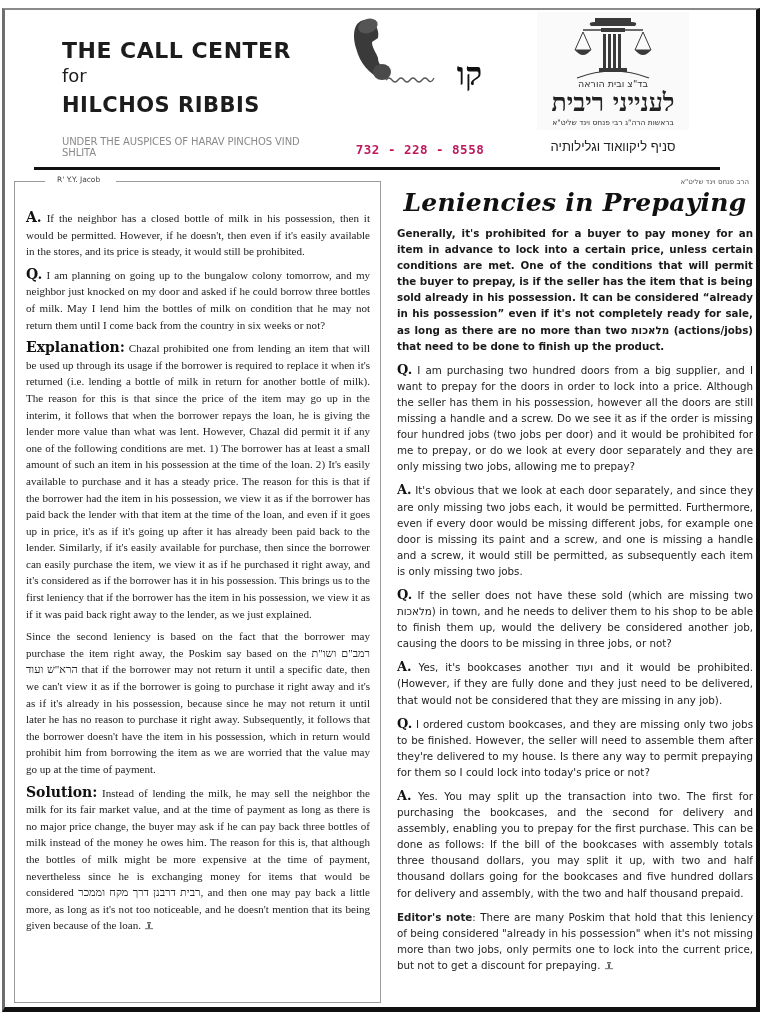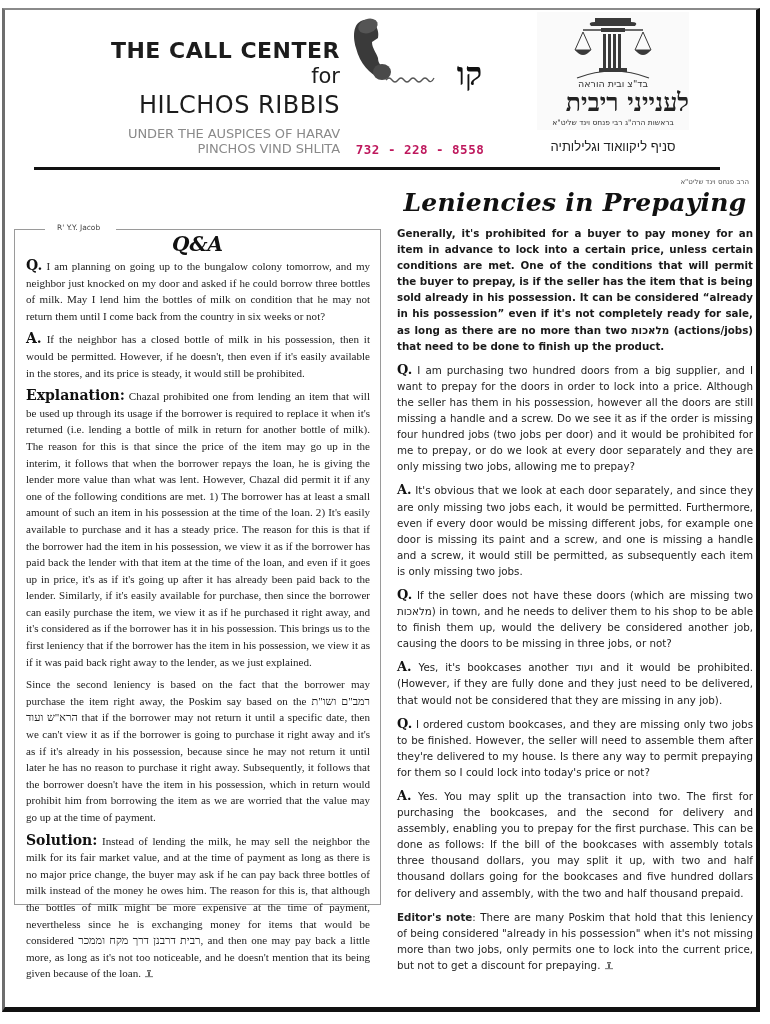--- a/index.html
+++ b/index.html
@@ -7,46 +7,46 @@
 
   
   .page-frame {
     position: absolute; left: 2px; top: 8px; width: 758px; height: 1004px;
     border-top: 2px solid #8a8a8a; border-left: 3px solid #6e6e6e;
     border-right: 4px solid #111; border-bottom: 5px solid #111;
     box-sizing: border-box; background: #fff;
   }
 
   
-  .hdr-left { position: absolute; left: 70px; top: 38px; width: 270px; text-align: right; }
+  .hdr-left { position: absolute; left: 62px; top: 38px; width: 270px; text-align: left; }
   .hdr-title-1 { font-family: "DejaVu Sans", sans-serif; font-weight: bold; font-size: 22px; letter-spacing: 0.5px; color: #1c1c1c; line-height: 26px; }
-  .hdr-title-2 { font-family: "DejaVu Sans", sans-serif; font-size: 21px; color: #1c1c1c; line-height: 24px; }
-  .hdr-title-3 { font-family: "DejaVu Sans", sans-serif; font-weight: normal; font-size: 24px; letter-spacing: 0.5px; color: #1c1c1c; line-height: 34px; }
-  .hdr-sub { font-family: "DejaVu Sans", sans-serif; font-size: 13px; color: #8a8a8a; margin-top: 4px; letter-spacing: -0.1px; }
+  .hdr-title-2 { font-family: "DejaVu Sans", sans-serif; font-size: 18px; color: #1c1c1c; line-height: 24px; }
+  .hdr-title-3 { font-family: "DejaVu Sans", sans-serif; font-weight: bold; font-size: 21px; letter-spacing: 0.5px; color: #1c1c1c; line-height: 34px; }
+  .hdr-sub { font-family: "DejaVu Sans", sans-serif; font-size: 10px; color: #8a8a8a; margin-top: 14px; letter-spacing: -0.1px; }
 
   .hdr-center { position: absolute; left: 350px; top: 12px; width: 140px; height: 150px; }
   .phone-svg { position: absolute; left: 0; top: 0; }
   .hdr-heb-1 { position: absolute; right: 8px; top: 42px; font-family: "DejaVu Serif", serif; font-weight: bold; font-size: 32px; line-height: 40px; direction: rtl; color: #111; }
   .hdr-heb-2 { position: absolute; left: 8px; width: 130px; top: 86px; text-align: center; font-family: "DejaVu Serif", serif; font-weight: bold; font-size: 38px; line-height: 40px; direction: rtl; color: #111; }
   .hdr-phone { position: absolute; left: 0; width: 140px; top: 130px; text-align: center; font-family: "DejaVu Sans Mono", monospace; font-weight: bold; font-size: 12.5px; color: #be185d; letter-spacing: 0.5px; }
 
   .hdr-right { position: absolute; left: 537px; top: 12px; width: 152px; height: 148px; }
   .logo-box { position: absolute; left: 0; top: 0; width: 152px; height: 118px; background: #fafafa; }
   .logo-svg { position: absolute; left: 36px; top: 4px; }
   .logo-heb-small { position: absolute; left: 0; right: 0; top: 66px; text-align: center; font-size: 9.5px; direction: rtl; color: #333; font-family: "DejaVu Sans", sans-serif; }
-  .logo-heb-big { position: absolute; left: 0; right: 0; top: 76px; text-align: right; font-size: 25px; font-weight: bold; direction: rtl; color: #222; font-family: "DejaVu Serif", serif; line-height: 30px; }
+  .logo-heb-big { position: absolute; left: 0; right: 0; top: 76px; text-align: center; font-size: 25px; font-weight: bold; direction: rtl; color: #222; font-family: "DejaVu Serif", serif; line-height: 30px; }
   .logo-heb-under { position: absolute; left: 0; right: 0; top: 106px; text-align: center; font-size: 7.5px; direction: rtl; color: #333; font-family: "DejaVu Sans", sans-serif; }
   .logo-branch { position: absolute; left: 0; right: 0; top: 127px; text-align: center; font-size: 13px; direction: rtl; color: #222; font-family: Liberation Sans, sans-serif; }
 
   .hdr-rule { position: absolute; left: 34px; top: 167px; width: 686px; height: 3px; background: #111; }
 
   
   .left-box {
-    position: absolute; left: 14px; top: 181px; width: 367px; height: 676px;
-    border: 1.5px solid #9a9a9a; box-sizing: border-box; background: #fff; margin-top: 48px;
+    position: absolute; left: 14px; top: 181px; width: 367px; height: 822px;
+    border: 1.5px solid #9a9a9a; box-sizing: border-box; background: #fff;
   }
   .left-byline { position: absolute; left: 30px; top: -7px; background: #fff; padding: 0 16px 0 12px; font-family: "DejaVu Sans", sans-serif; font-size: 7.5px; color: #444; }
   .left-title { position: absolute; left: 0; right: 0; top: 2px; text-align: center; font-family: "DejaVu Serif", serif; font-weight: bold; font-style: italic; font-size: 20px; color: #111; }
   .left-content { position: absolute; left: 11px; right: 10px; top: 27px; font-family: "Liberation Serif", serif; font-size: 11.05px; line-height: 16.6px; text-align: justify; color: #222; }
   .left-content p { margin: 0 0 6px 0; }
   .bl-mark { font-family: "DejaVu Serif", serif; font-weight: bold; font-size: 14px; color: #111; }
 
   
   .right-col { position: absolute; left: 397px; top: 178px; width: 356px; }
   .right-byline { text-align: right; font-family: "DejaVu Sans", sans-serif; font-size: 7px; color: #555; direction: rtl; padding-right: 4px; }
@@ -105,45 +105,44 @@
     <div class="logo-heb-big">לענייני ריבית</div>
     <div class="logo-heb-under">בראשות הרה"ג רבי פנחס וינד שליט"א</div>
   </div>
   <div class="logo-branch">סניף ליקוואוד וגלילותיה</div>
 </div>
 
 <div class="hdr-rule"></div>
 
 <div class="left-box">
   <div class="left-byline">R' Y.Y. Jacob</div>
-  <div class="left-title">Q&amp;A</div>
   <div class="left-content">
+    <p><span class="bl-mark">A.</span> <span>If the neighbor has a closed bottle of milk in his possession, then it would be permitted. However, if he doesn't, then even if it's easily available in the stores, and its price is steady, it would still be prohibited.</span></p>
     <p><span class="bl-mark">Q.</span> <span>I am planning on going up to the bungalow colony tomorrow, and my neighbor just knocked on my door and asked if he could borrow three bottles of milk. May I lend him the bottles of milk on condition that he may not return them until I come back from the country in six weeks or not?</span></p>
-    <p><span class="bl-mark">A.</span> <span>If the neighbor has a closed bottle of milk in his possession, then it would be permitted. However, if he doesn't, then even if it's easily available in the stores, and its price is steady, it would still be prohibited.</span></p>
     <p><span class="bl-mark">Explanation:</span> <span>Chazal prohibited one from lending an item that will be used up through its usage if the borrower is required to replace it when it's returned (i.e. lending a bottle of milk in return for another bottle of milk). The reason for this is that since the price of the item may go up in the interim, it follows that when the borrower repays the loan, he is giving the lender more value than what was lent. However, Chazal did permit it if any one of the following conditions are met. 1) The borrower has at least a small amount of such an item in his possession at the time of the loan. 2) It's easily available to purchase and it has a steady price. The reason for this is that if the borrower had the item in his possession, we view it as if the borrower has paid back the lender with that item at the time of the loan, and even if it goes up in price, it's as if it's going up after it has already been paid back to the lender. Similarly, if it's easily available for purchase, then since the borrower can easily purchase the item, we view it as if he purchased it right away, and it's considered as if the borrower has it in his possession. This brings us to the first leniency that if the borrower has the item in his possession, we view it as if it was paid back right away to the lender, as we just explained.</span></p>
     <p><span>Since the second leniency is based on the fact that the borrower may purchase the item right away, the Poskim say based on the</span> <span class="heb">רמב"ם ושו"ת הרא"ש ועוד</span> <span>that if the borrower may not return it until a specific date, then we can't view it as if the borrower is going to purchase it right away and it's as if it's already in his possession, because since he may not return it until later he has no reason to purchase it right away. Subsequently, it follows that the borrower doesn't have the item in his possession, which in return would prohibit him from borrowing the item as we are worried that the value may go up at the time of payment.</span></p>
     <p><span class="bl-mark">Solution:</span> <span>Instead of lending the milk, he may sell the neighbor the milk for its fair market value, and at the time of payment as long as there is no major price change, the buyer may ask if he can pay back three bottles of milk instead of the money he owes him. The reason for this is, that although the bottles of milk might be more expensive at the time of payment, nevertheless since he is exchanging money for items that would be considered</span> <span class="heb">רבית דרבנן דרך מקח וממכר</span><span>, and then one may pay back a little more, as long as it's not too noticeable, and he doesn't mention that its being given because of the loan.</span>
       <svg class="end-mark" viewBox="0 0 10 8">
           <rect x="3" y="0" width="4" height="1.5" fill="#666"></rect>
           <rect x="4" y="2" width="2" height="4" fill="#666"></rect>
           <rect x="1" y="6" width="8" height="1.2" fill="#888"></rect>
         </svg></p>
   </div>
 </div>
 
 <div class="right-col">
   <div class="right-byline">הרב פנחס וינד שליט"א</div>
   <div class="right-title">Leniencies in Prepaying</div>
   <div class="right-content">
     <p class="right-intro"><span>Generally, it's prohibited for a buyer to pay money for an item in advance to lock into a certain price, unless certain conditions are met. One of the conditions that will permit the buyer to prepay, is if the seller has the item that is being sold already in his possession. It can be considered “already in his possession” even if it's not completely ready for sale, as long as there are no more than two</span> <span class="heb">מלאכות</span> <span>(actions/jobs) that need to be done to finish up the product.</span></p>
 
     <p><span class="br-mark">Q.</span> <span>I am purchasing two hundred doors from a big supplier, and I want to prepay for the doors in order to lock into a price. Although the seller has them in his possession, however all the doors are still missing a handle and a screw. Do we see it as if the order is missing four hundred jobs (two jobs per door) and it would be prohibited for me to prepay, or do we look at every door separately and they are only missing two jobs, allowing me to prepay?</span></p>
     <p><span class="br-mark">A.</span> <span>It's obvious that we look at each door separately, and since they are only missing two jobs each, it would be permitted. Furthermore, even if every door would be missing different jobs, for example one door is missing its paint and a screw, and one is missing a handle and a screw, it would still be permitted, as subsequently each item is only missing two jobs.</span></p>
 
-    <p><span class="br-mark">Q.</span> <span>If the seller does not have these doors (which are missing two</span> <span class="heb">מלאכות</span><span>) in town, and he needs to deliver them to his shop to be able to finish them up, would the delivery be considered another job, causing the doors to be missing in three jobs, or not?</span></p>
+    <p><span class="br-mark">Q.</span> <span>If the seller does not have these sold (which are missing two</span> <span class="heb">מלאכות</span><span>) in town, and he needs to deliver them to his shop to be able to finish them up, would the delivery be considered another job, causing the doors to be missing in three jobs, or not?</span></p>
     <p><span class="br-mark">A.</span> <span>Yes, it's bookcases another</span> <span class="heb">ועוד</span> <span>and it would be prohibited. (However, if they are fully done and they just need to be delivered, that would not be considered that they are missing in any job).</span></p>
 
     <p><span class="br-mark">Q.</span> <span>I ordered custom bookcases, and they are missing only two jobs to be finished. However, the seller will need to assemble them after they're delivered to my house. Is there any way to permit prepaying for them so I could lock into today's price or not?</span></p>
     <p><span class="br-mark">A.</span> <span>Yes. You may split up the transaction into two. The first for purchasing the bookcases, and the second for delivery and assembly, enabling you to prepay for the first purchase. This can be done as follows: If the bill of the bookcases with assembly totals three thousand dollars, you may split it up, with two and half thousand dollars going for the bookcases and five hundred dollars for delivery and assembly, with the two and half thousand prepaid.</span></p>
 
     <p><span class="ed-label">Editor's note</span><span>: There are many Poskim that hold that this leniency of being considered "already in his possession" when it's not missing more than two jobs, only permits one to lock into the current price, but not to get a discount for prepaying.</span>
       <svg class="end-mark" viewBox="0 0 10 8">
           <rect x="3" y="0" width="4" height="1.5" fill="#666"></rect>
           <rect x="4" y="2" width="2" height="4" fill="#666"></rect>
           <rect x="1" y="6" width="8" height="1.2" fill="#888"></rect>

